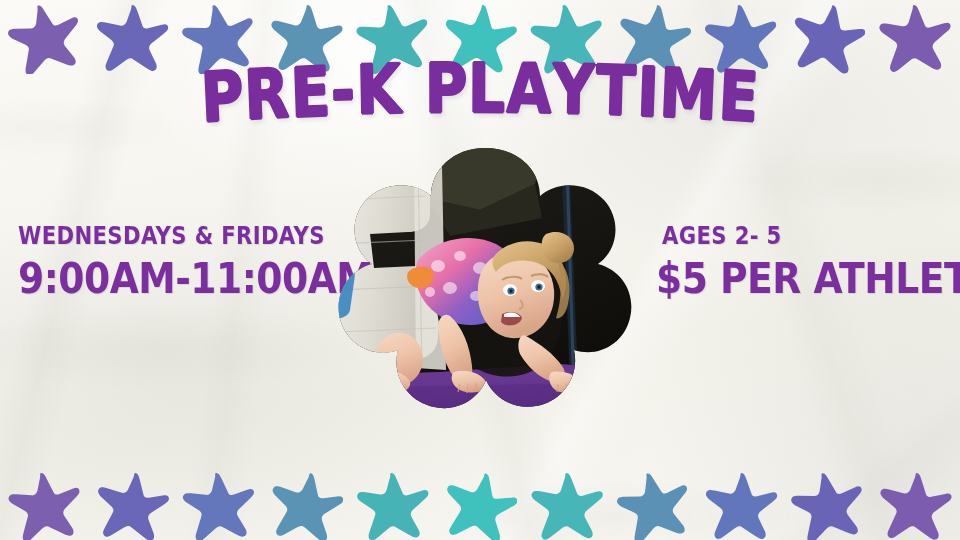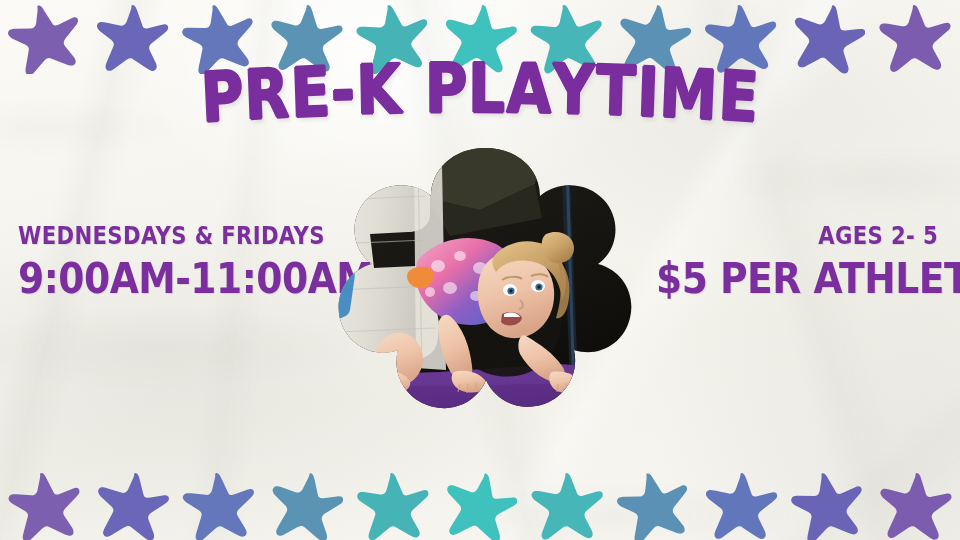--- a/index.html
+++ b/index.html
@@ -104,21 +104,21 @@
   .side {
     position: absolute;
     top: 222px;
     color: #7b2f9e;
     font-family: "DejaVu Sans", sans-serif;
     font-weight: bold;
     text-transform: uppercase;
     text-shadow: 1px 1px 1px rgba(120,110,130,0.18);
   }
   .side.left  { left: 18px;  text-align: center;  width: 300px; }
-  .side.right { right: 22px; text-align: right; width: 300px; }
+  .side.right { right: 22px; width: 300px; }
   .side .line1 {
     font-size: 23px;
     letter-spacing: 0.4px;
     transform: scaleX(0.92) scaleY(1.06);
     transform-origin: left top;
     white-space: nowrap;
   }
   .side.right .line1 { transform-origin: right top; }
   .side .line2 {
     font-size: 40px;

